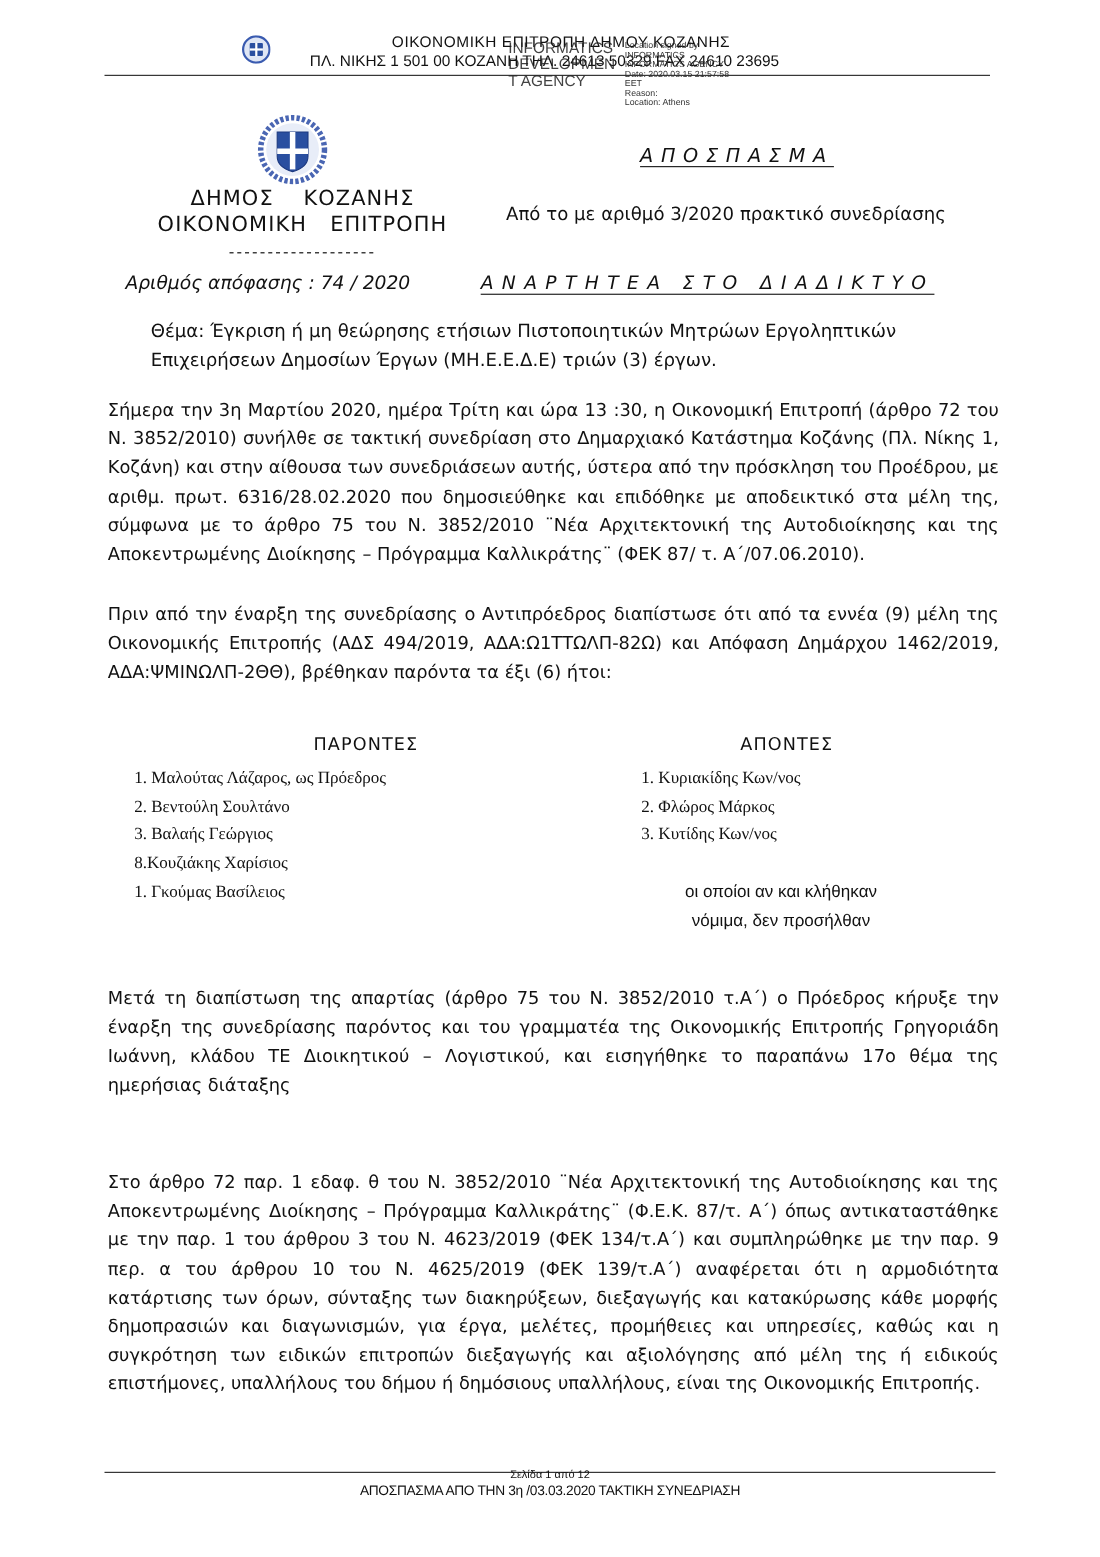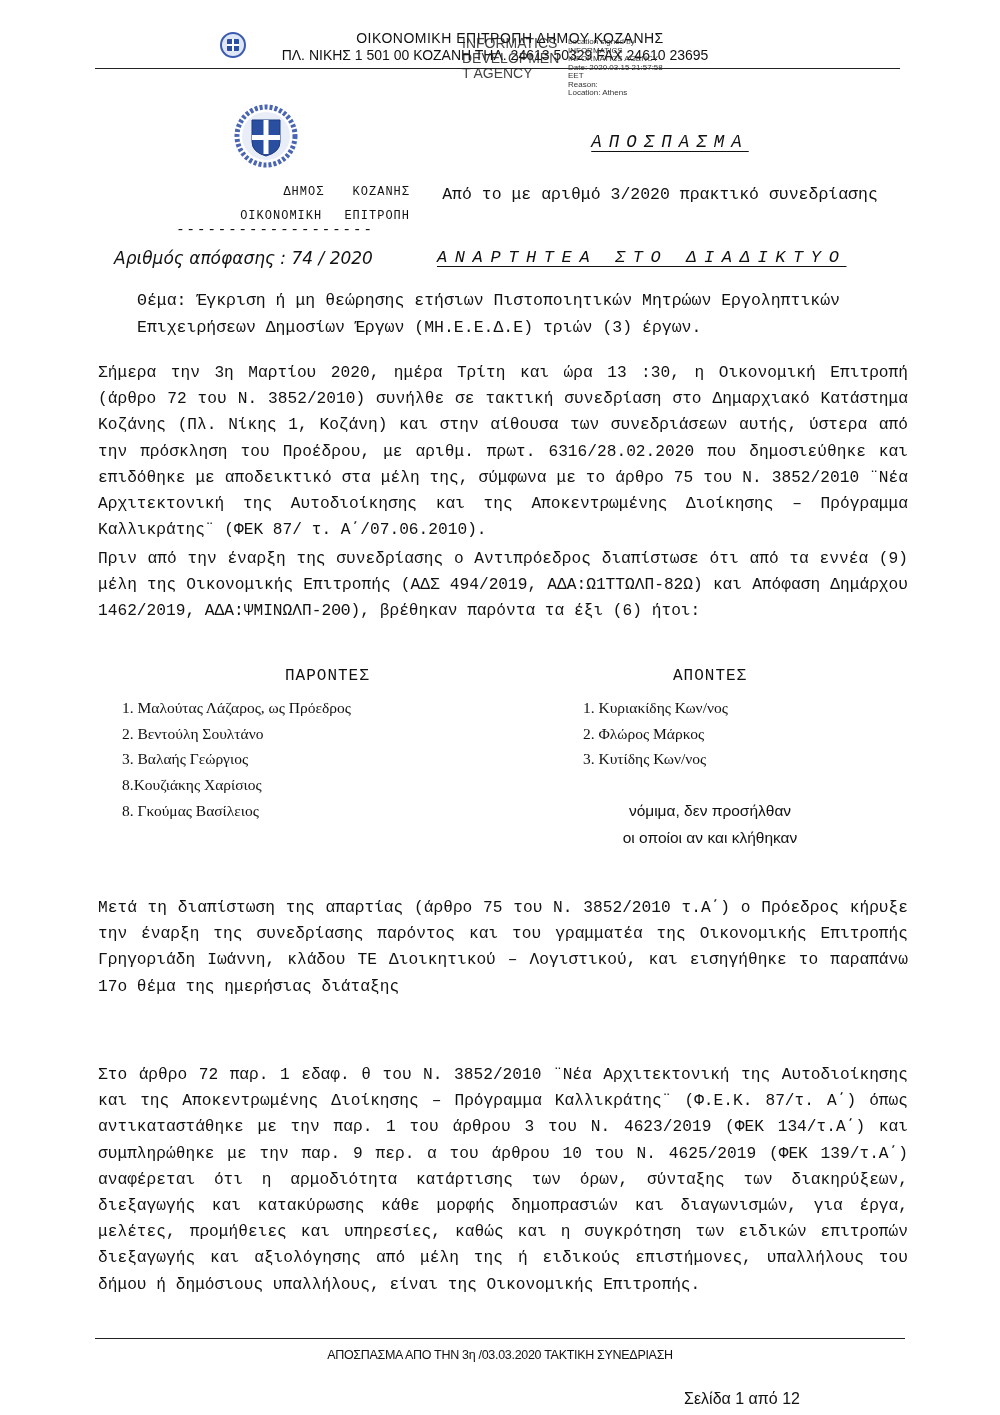--- a/index.html
+++ b/index.html
@@ -1,33 +1,33 @@
 <!DOCTYPE html>
 <html><head>
 <meta charset="utf-8">
 <style>
   * { margin: 0; padding: 0; box-sizing: border-box; }
   html, body { width: 1000px; height: 1415px; background: #ffffff; }
   body { position: relative; font-family: "DejaVu Sans", sans-serif; color: #111; overflow: hidden; }
-  .abs { position: absolute; font-family: Liberation Mono, monospace; }
+  .abs { position: absolute; }
 
   
   .hdr-line1 { left: 300px; top: 30px; width: 420px; text-align: center; font-size: 14px; letter-spacing: 0.5px; font-family: "Liberation Sans", sans-serif; }
   .hdr-line2 { left: 235px; top: 47px; width: 520px; text-align: center; font-size: 14px; font-family: "Liberation Sans", sans-serif; }
   .hdr-rule { left: 95px; top: 68px; width: 805px; height: 1px; background: #222; }
   .hdr-seal { left: 220px; top: 32px; width: 26px; height: 26px; }
 
   
   .sig-big { left: 462px; top: 36px; font-size: 14px; line-height: 15px; font-family: "Liberation Sans", sans-serif; color: #222; opacity: 0.85; }
   .sig-small { left: 568px; top: 38px; font-size: 8px; line-height: 8.5px; font-family: "Liberation Sans", sans-serif; color: #333; }
 
   
   .emblem { left: 234px; top: 104px; width: 64px; height: 64px; }
 
-  .dimos { left: 140px; top: 180px; width: 270px; text-align: right; font-size: 12px; letter-spacing: 1px; line-height: 24px; }
+  .dimos { left: 140px; top: 168px; width: 270px; text-align: center; font-size: 19px; letter-spacing: 1px; line-height: 24px; }
   .dimos .l1 { word-spacing: 20px; }
   .dimos .l2 { word-spacing: 14px; }
   .dashes { left: 160px; top: 222px; width: 230px; text-align: center; font-size: 14px; letter-spacing: 2px; }
 
   .apospasma { left: 545px; top: 132px; width: 250px; text-align: center; font-size: 17.5px; font-style: italic; letter-spacing: 7px; text-decoration: underline; text-underline-offset: 4px; }
   .apo-to { left: 430px; top: 185px; width: 460px; text-align: center; font-size: 16.5px; }
 
   .arithmos { left: 114px; top: 248px; font-size: 17px; font-style: italic; font-family: "DejaVu Sans", sans-serif; }
   .anartitea { left: 437px; top: 248px; font-size: 17px; font-style: italic; letter-spacing: 7.6px; text-decoration: underline; text-underline-offset: 4px; }
 
@@ -42,21 +42,21 @@
   .col-title { font-size: 16px; letter-spacing: 1px; }
   .present-title { left: 285px; top: 667px; }
   .absent-title { left: 673px; top: 667px; }
   .list { font-size: 15.5px; line-height: 25.7px; font-family: Liberation Serif, serif; }
   .present-list { left: 122px; top: 695px; }
   .absent-list { left: 583px; top: 695px; }
   .absent-note { left: 580px; top: 797px; width: 260px; text-align: center; font-size: 15.5px; line-height: 27px; font-family: "Liberation Sans", sans-serif; }
 
   .ftr-rule { left: 95px; top: 1338px; width: 810px; height: 1px; background: #222; }
   .ftr-line1 { left: 200px; top: 1348px; width: 600px; text-align: center; font-size: 12.5px; font-family: "Liberation Sans", sans-serif; letter-spacing: -0.3px; }
-  .ftr-line2 { left: 200px; top: 1390px; width: 600px; text-align: right; font-size: 16px; font-family: "Liberation Sans", sans-serif; }
+  .ftr-line2 { left: 200px; top: 1336px; width: 600px; text-align: center; font-size: 10px; font-family: "Liberation Sans", sans-serif; }
 </style>
 </head>
 <body>
 
 <div class="abs hdr-seal">
   <svg viewBox="0 0 26 26" width="26" height="26">
     <circle cx="13" cy="13" r="12" fill="#dfe6f5" stroke="#3a5bb0" stroke-width="2"></circle>
     <rect x="7" y="7" width="12" height="12" rx="1" fill="#2a4fa0"></rect>
     <rect x="12" y="7" width="2" height="12" fill="#fff"></rect>
     <rect x="7" y="12" width="12" height="2" fill="#fff"></rect>
@@ -109,31 +109,31 @@
 <div class="abs para p2">Πριν από την έναρξη της συνεδρίασης ο Αντιπρόεδρος διαπίστωσε ότι από τα εννέα (9) μέλη της Οικονομικής Επιτροπής (ΑΔΣ  494/2019, ΑΔΑ:Ω1ΤΤΩΛΠ-82Ω) και Απόφαση Δημάρχου 1462/2019, ΑΔΑ:ΨΜΙΝΩΛΠ-2ΘΘ), βρέθηκαν παρόντα τα έξι (6) ήτοι:</div>
 
 <div class="abs col-title present-title">ΠΑΡΟΝΤΕΣ</div>
 <div class="abs col-title absent-title">ΑΠΟΝΤΕΣ</div>
 
 <div class="abs list present-list">
   <div>1. Μαλούτας Λάζαρος, ως Πρόεδρος</div>
   <div>2. Βεντούλη Σουλτάνο</div>
   <div>3. Βαλαής Γεώργιος</div>
   <div>8.Κουζιάκης  Χαρίσιος</div>
-  <div>8. Γκούμας Βασίλειος</div>
+  <div>1. Γκούμας Βασίλειος</div>
 </div>
 
 <div class="abs list absent-list">
   <div>1. Κυριακίδης  Κων/νος</div>
   <div>2. Φλώρος Μάρκος</div>
   <div>3. Κυτίδης Κων/νος</div>
 </div>
 <div class="abs absent-note">
+  <div>οι οποίοι αν και κλήθηκαν</div>
   <div>νόμιμα, δεν προσήλθαν</div>
-  <div>οι οποίοι αν και κλήθηκαν</div>
 </div>
 
 <div class="abs para p3">Μετά τη διαπίστωση της απαρτίας (άρθρο 75 του Ν. 3852/2010 τ.Α΄) ο Πρόεδρος κήρυξε την έναρξη της συνεδρίασης παρόντος και του γραμματέα της Οικονομικής Επιτροπής Γρηγοριάδη Ιωάννη, κλάδου ΤΕ Διοικητικού – Λογιστικού, και εισηγήθηκε το παραπάνω 17ο θέμα της ημερήσιας διάταξης</div>
 <div class="abs para p4">Στο άρθρο 72 παρ. 1 εδαφ. θ του Ν. 3852/2010 ¨Νέα Αρχιτεκτονική της Αυτοδιοίκησης και της Αποκεντρωμένης Διοίκησης – Πρόγραμμα Καλλικράτης¨ (Φ.Ε.Κ. 87/τ. Α΄)  όπως αντικαταστάθηκε με την παρ. 1 του άρθρου 3 του Ν. 4623/2019 (ΦΕΚ 134/τ.Α΄) και συμπληρώθηκε με την παρ. 9 περ. α του άρθρου 10 του Ν. 4625/2019 (ΦΕΚ 139/τ.Α΄) αναφέρεται ότι η αρμοδιότητα κατάρτισης των όρων, σύνταξης των διακηρύξεων, διεξαγωγής και κατακύρωσης κάθε μορφής δημοπρασιών και διαγωνισμών, για έργα, μελέτες, προμήθειες και υπηρεσίες, καθώς και η συγκρότηση των ειδικών επιτροπών διεξαγωγής και αξιολόγησης από μέλη της ή ειδικούς επιστήμονες, υπαλλήλους του δήμου ή δημόσιους υπαλλήλους, είναι της Οικονομικής Επιτροπής.</div>
 
 <div class="abs ftr-rule"></div>
 <div class="abs ftr-line1">ΑΠΟΣΠΑΣΜΑ ΑΠΟ ΤΗΝ 3η /03.03.2020  ΤΑΚΤΙΚΗ  ΣΥΝΕΔΡΙΑΣΗ</div>
 <div class="abs ftr-line2">Σελίδα 1 από 12</div>
 
 </body></html>

